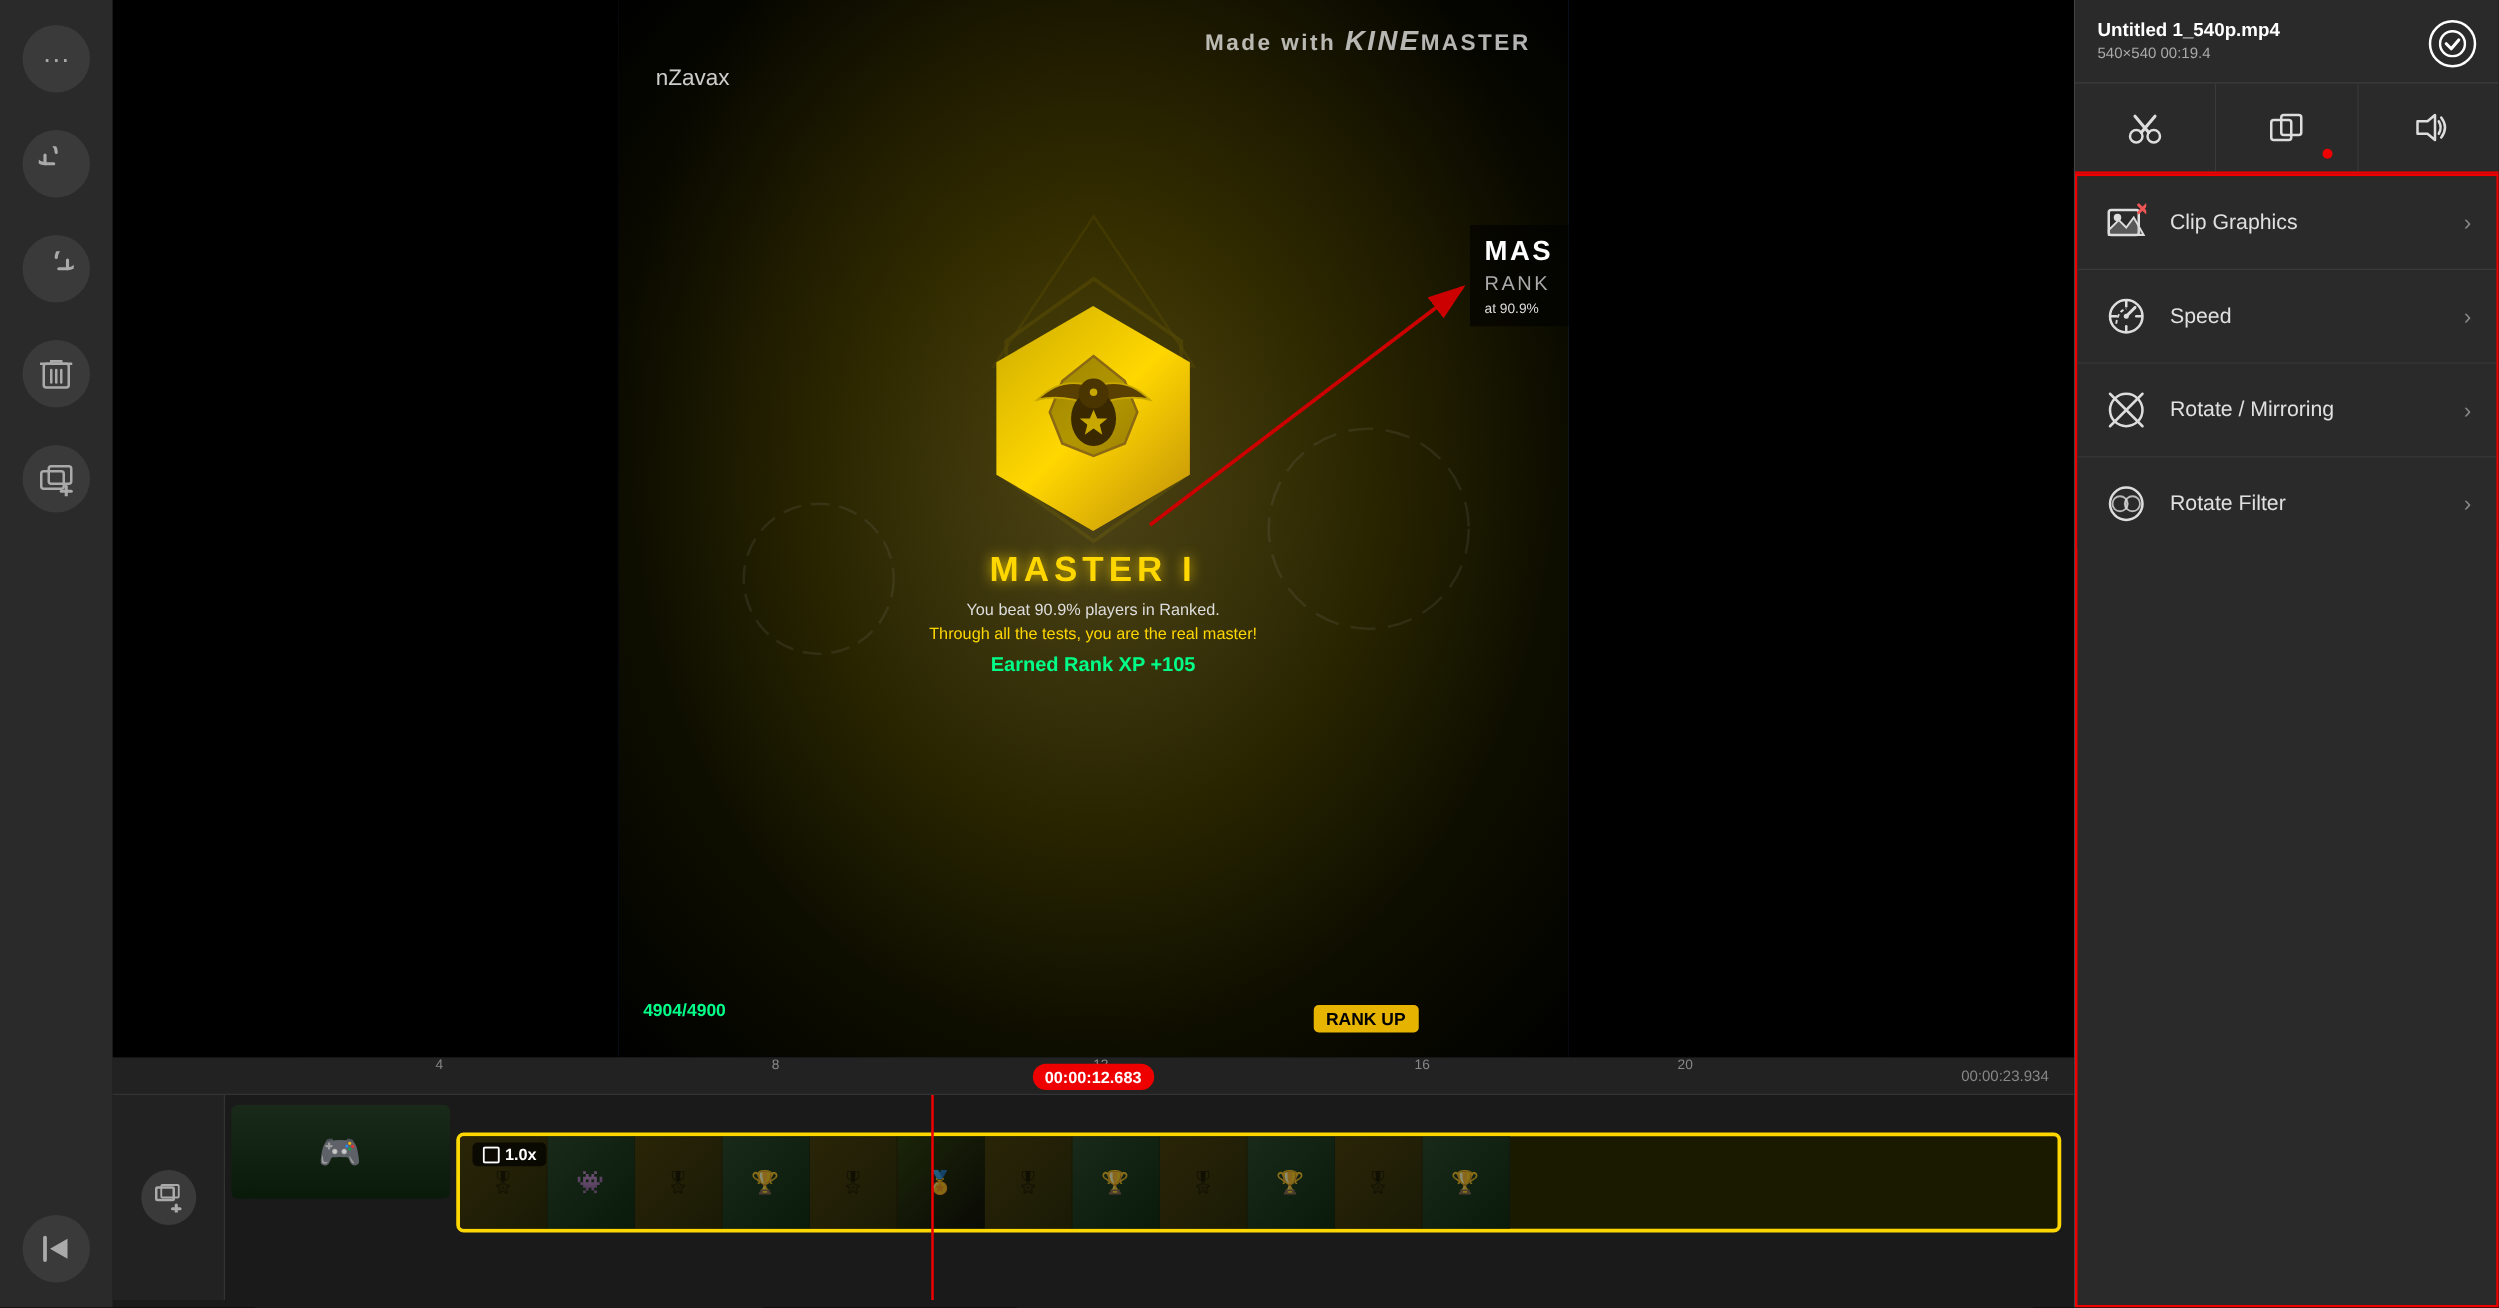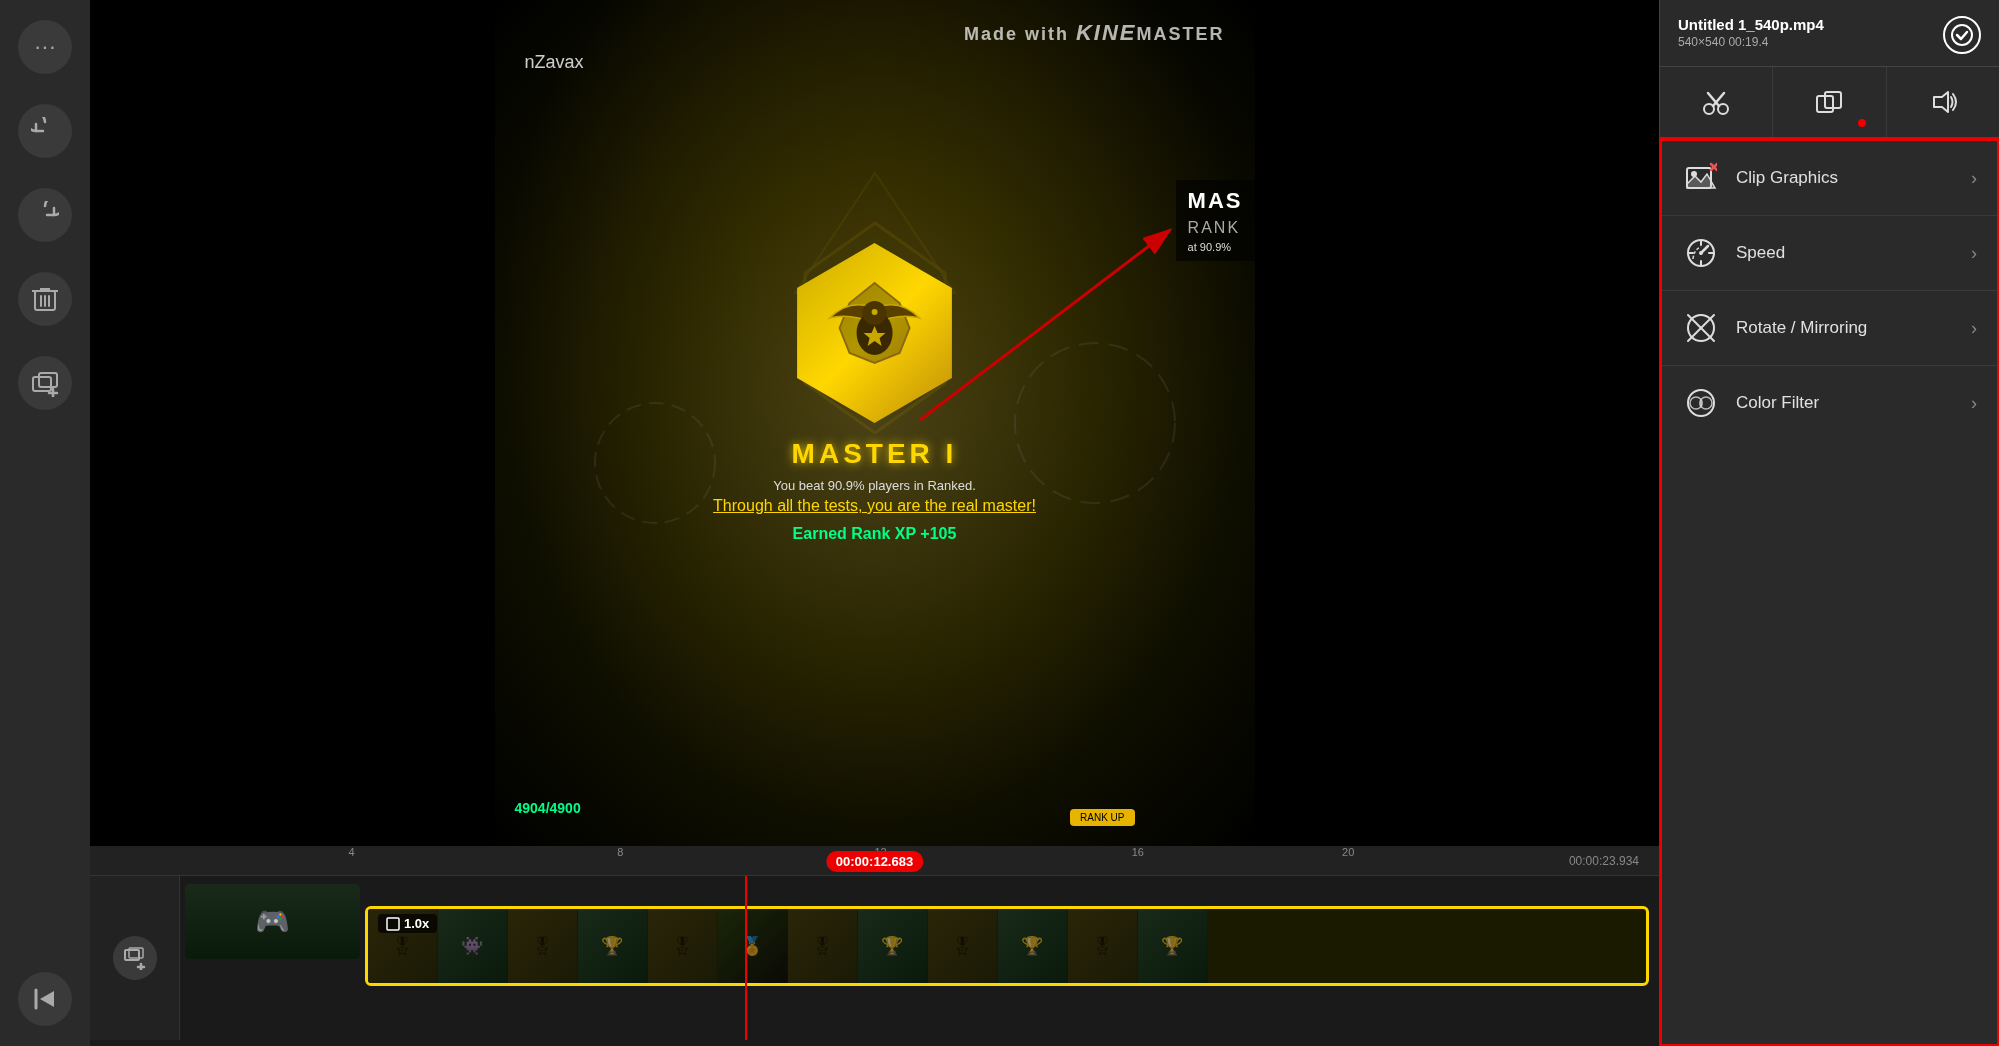--- a/index.html
+++ b/index.html
@@ -134,24 +134,23 @@
 
     .rank-subtitle {
       color: #ddd;
       font-size: 13px;
       margin-top: 8px;
       text-align: center;
     }
 
     .rank-subtitle2 {
       color: #ffd700;
-      font-size: 16px;
+      font-size: 13px;
       margin-top: 4px;
       text-align: right;
-      text-decoration: underline;
     }
 
     .earned-xp {
       color: #00ff88;
       font-size: 16px;
       margin-top: 10px;
       font-weight: bold;
     }
 
     
@@ -515,21 +514,21 @@
         <div style="position:absolute;right:0;top:180px;background:rgba(0,0,0,0.6);padding:8px 12px;">
           <div style="color:#fff;font-size:22px;font-weight:bold;letter-spacing:2px;">MAS</div>
           <div style="color:#aaa;font-size:16px;letter-spacing:2px;margin-top:5px;">RANK</div>
           <div style="color:#ddd;font-size:11px;margin-top:4px;">at 90.9%</div>
         </div>
 
         <div style="position:absolute;bottom:30px;left:20px;color:#00ff88;font-size:14px;font-weight:bold;">
           <span>4904/4900</span>
         </div>
 
-        <div style="position:absolute;bottom:20px;right:120px;background:rgba(255,200,0,0.9);border-radius:4px;padding:3px 10px;font-size:10px;font-weight:normal;color:#000;">RANK UP</div>
+        <div style="position:absolute;bottom:20px;right:120px;background:rgba(255,200,0,0.9);border-radius:4px;padding:3px 10px;font-size:14px;font-weight:bold;color:#000;">RANK UP</div>
       </div>
     </div>
 
     <svg class="arrow-overlay" style="position:absolute;left:800px;top:200px;width:350px;height:250px;">
       <defs>
         <marker id="arrowhead" markerWidth="10" markerHeight="7" refX="9" refY="3.5" orient="auto">
           <polygon points="0 0, 10 3.5, 0 7" fill="#cc0000"></polygon>
         </marker>
       </defs>
       <path d="M 30 220 L 280 30" stroke="#cc0000" stroke-width="3" fill="none" marker-end="url(#arrowhead)"></path>
@@ -726,17 +725,17 @@
 
     <div class="menu-item">
       <div class="menu-item-icon">
         <svg width="32" height="32" viewBox="0 0 32 32" fill="none">
           <circle cx="16" cy="16" r="13" stroke="#ddd" stroke-width="2" fill="none"></circle>
           <circle cx="11" cy="16" r="6" stroke="#ddd" stroke-width="1.5" fill="none" opacity="0.8"></circle>
           <circle cx="21" cy="16" r="6" stroke="#ddd" stroke-width="1.5" fill="none" opacity="0.8"></circle>
           <path d="M16 11 Q20 16 16 21 Q12 16 16 11Z" fill="rgba(220,220,220,0.4)"></path>
         </svg>
       </div>
-      <span class="menu-item-label">Color Filter</span>
+      <span class="menu-item-label">Rotate Filter</span>
       <span class="menu-item-chevron">›</span>
     </div>
   </div>
 </div>
 
 </body></html>

